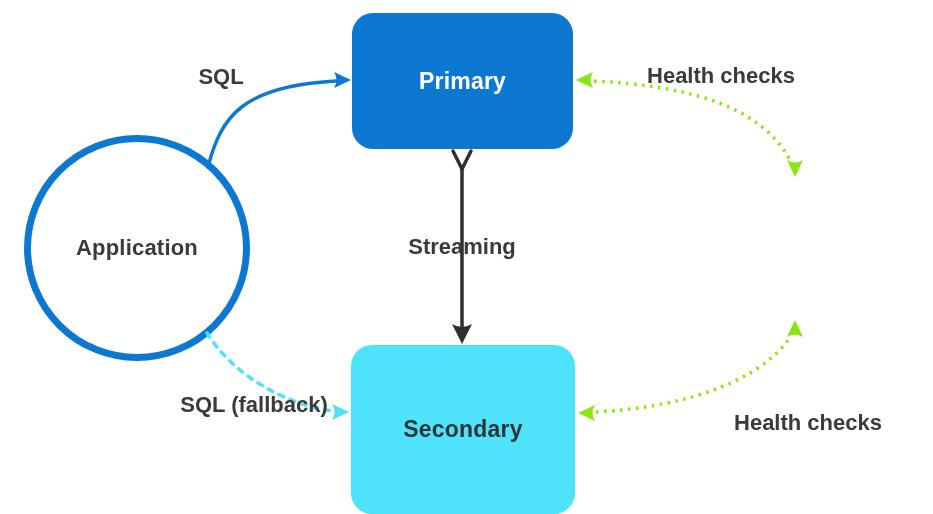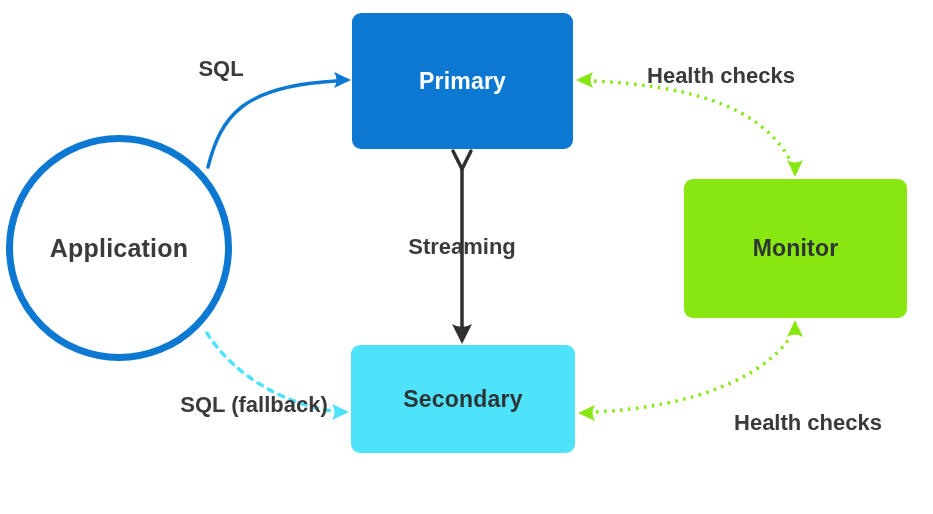--- a/index.html
+++ b/index.html
@@ -22,45 +22,45 @@
     font-family: "Liberation Sans", "DejaVu Sans", sans-serif;
     overflow: hidden;
   }
   .node {
     position: absolute;
     display: flex;
     align-items: center;
     justify-content: center;
     font-weight: bold;
     font-size: 23px;
-    border-radius: 9px;
+    border-radius: 21px;
     letter-spacing: 0.2px;
   }
   .node-primary {
     left: 352px; top: 13px; width: 221px; height: 136px;
     background: var(--primary-blue);
     color: var(--node-text-light);
   }
   .node-secondary {
-    left: 351px; top: 345px; width: 224px; height: 108px;
+    left: 351px; top: 345px; width: 224px; height: 169px;
     background: var(--secondary-cyan);
     color: var(--node-text-dark);
   }
   .node-monitor {
     left: 684px; top: 179px; width: 223px; height: 139px;
     background: var(--monitor-green);
     color: var(--node-text-dark);
   }
   .node-application {
-    left: 6px; top: 135px; width: 226px; height: 226px;
+    left: 24px; top: 135px; width: 226px; height: 226px;
     border-radius: 50%;
     background: var(--background);
     border: 7px solid var(--primary-blue);
     color: var(--label-text);
-    font-size: 25px;
+    font-size: 22px;
   }
   .edges-layer {
     position: absolute;
     left: 0; top: 0;
     width: 933px; height: 514px;
     pointer-events: none;
   }
   .edge { fill: none; stroke-width: 3.5px; }
   .edge-sql { stroke: var(--primary-blue); stroke-linecap: round; }
   .edge-fallback { stroke: var(--secondary-cyan); stroke-dasharray: 5 7; stroke-linecap: round; }
@@ -77,42 +77,39 @@
     stroke-linecap: round;
   }
   .edge-label {
     position: absolute;
     transform: translate(-50%, -50%);
     font-weight: bold;
     font-size: 22px;
     color: var(--label-text);
     white-space: nowrap;
   }
-  .label-sql { left: 221px; top: 69px; }
+  .label-sql { left: 221px; top: 77px; }
   .label-fallback { left: 254px; top: 405px; }
   .label-replication { left: 462px; top: 247px; display: flex; gap: 24px; }
   .label-health-top { left: 721px; top: 76px; }
   .label-health-bottom { left: 808px; top: 423px; }
 </style>
 </head>
 <body>
 
 <div class="canvas">
 
   <div class="node node-application">
     <span>Application</span>
   </div>
   <div class="node node-primary">
     <span>Primary</span>
   </div>
   <div class="node node-secondary">
     <span>Secondary</span>
-  </div>
-  <div class="node node-monitor">
-    <span>Monitor</span>
   </div>
 
   <svg class="edges-layer" viewBox="0 0 933 514">
 
     <path class="edge edge-sql" d="M 208,167 C 221,116 243,86 336,81"></path>
     <path class="head-sql" d="M 351,80 L 334,72 Q 339,80 334,88 Z"></path>
 
     <path class="edge edge-fallback" d="M 207,333 C 231,372 280,403 332,411"></path>
     <path class="head-fallback" d="M 349,412 L 332,404 Q 337,412 332,420 Z"></path>
 

